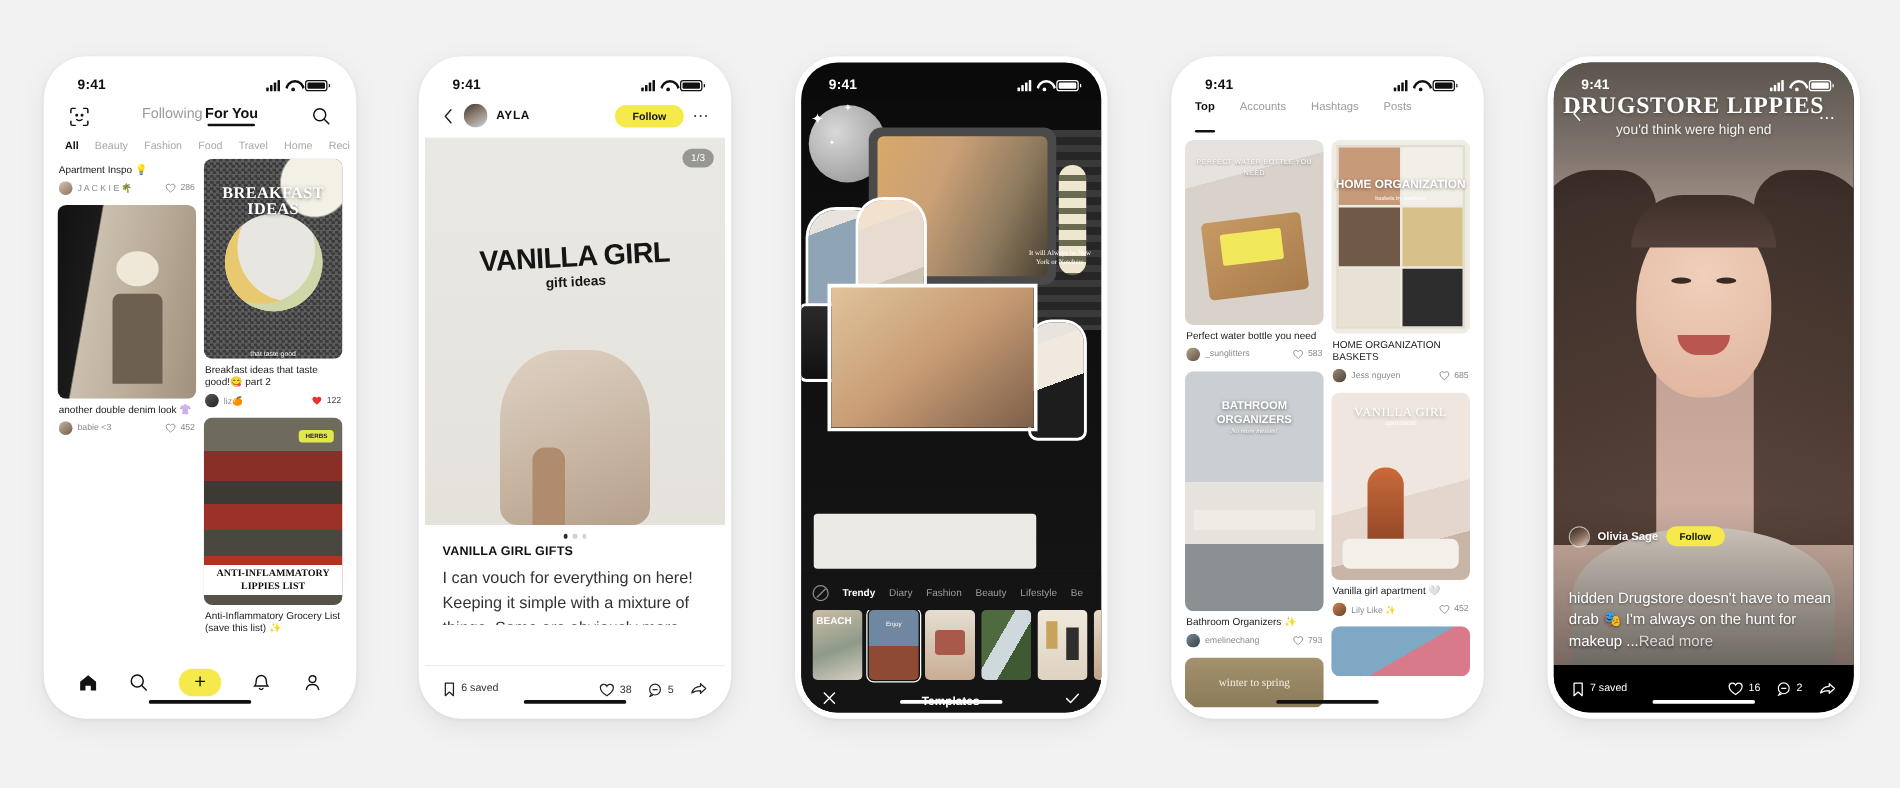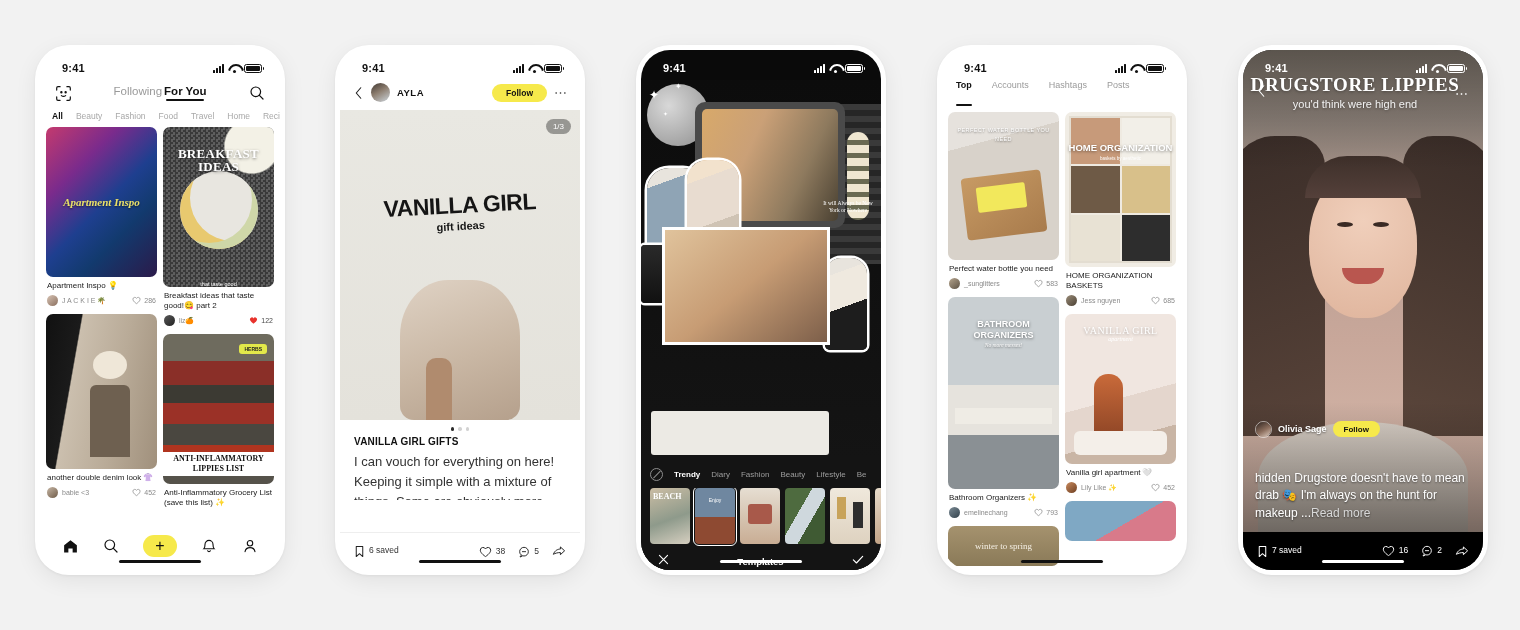--- a/index.html
+++ b/index.html
@@ -283,27 +283,20 @@
         <span class="chip">Travel</span>
         <span class="chip">Home</span>
         <span class="chip">Recipe</span>
       </div>
 
       <div class="feed">
         <div class="feed-grid">
 
           <div class="feed-col">
             <div>
-              <div class="card-img" style="height:150px;">
-                <div class="ph" style="background:
-                     linear-gradient(135deg,#c43a6e 0%, #7a2b8c 28%, #1e3f8f 52%, #123a6e 70%, #2b1a4a 100%);"></div>
-                <div class="txt-ovl" style="justify-content:center;">
-                  <span style="font-family:'Liberation Serif',serif; font-style:italic; font-weight:bold; font-size:11px; color:#e9e06a; text-shadow:0 1px 2px rgba(0,0,0,.5);">Apartment Inspo</span>
-                </div>
-              </div>
               <div class="card-title">Apartment Inspo 💡</div>
               <div class="card-meta">
                 <span class="card-user">
                   <span class="avatar-s" style="background:linear-gradient(140deg,#d8c4b5,#8a6f5e);"></span>
                   <span>J A C K I E 🌴</span>
                 </span>
                 <span class="likes">
                   <svg viewBox="0 0 20 18" width="9" height="9" fill="none" stroke="#8a8a8a" stroke-width="1.6">
                       <path d="M10 16S2 11 2 6.2A4.2 4.2 0 0 1 10 4.4 4.2 4.2 0 0 1 18 6.2C18 11 10 16 10 16z"></path>
                     </svg>
@@ -554,21 +547,21 @@
           <span class="c active">Trendy</span>
           <span class="c">Diary</span>
           <span class="c">Fashion</span>
           <span class="c">Beauty</span>
           <span class="c">Lifestyle</span>
           <span class="c">Be</span>
         </div>
         <div class="p3-thumbs">
           <span class="thumb">
             <span class="ph" style="display:block; background:linear-gradient(160deg,#cbbda4,#8e9a8b 55%,#d6cfc0);"></span>
-            <span style="position:absolute; left:3px; top:4px; color:#fff; font-family:Liberation Serif, serif; font-weight:bold; font-size:8px;">BEACH</span>
+            <span style="position:absolute; left:3px; top:4px; color:#fff; font-family:Liberation Sans, sans-serif; font-weight:bold; font-size:8px;">BEACH</span>
           </span>
           <span class="thumb sel">
             <span class="ph" style="display:block; background:linear-gradient(#6f87a0 0 52%,#8e4a32 52% 100%);"></span>
             <span style="position:absolute; left:0; right:0; top:9px; text-align:center; color:#fff; font-size:5px;">Enjoy</span>
           </span>
           <span class="thumb">
             <span class="ph" style="display:block; background:linear-gradient(#e6ded2,#d6c5b2 50%,#c9ad94);"></span>
             <span style="position:absolute; left:8px; top:16px; width:24px; height:20px; background:#a8594a; border-radius:3px;"></span>
           </span>
           <span class="thumb">

